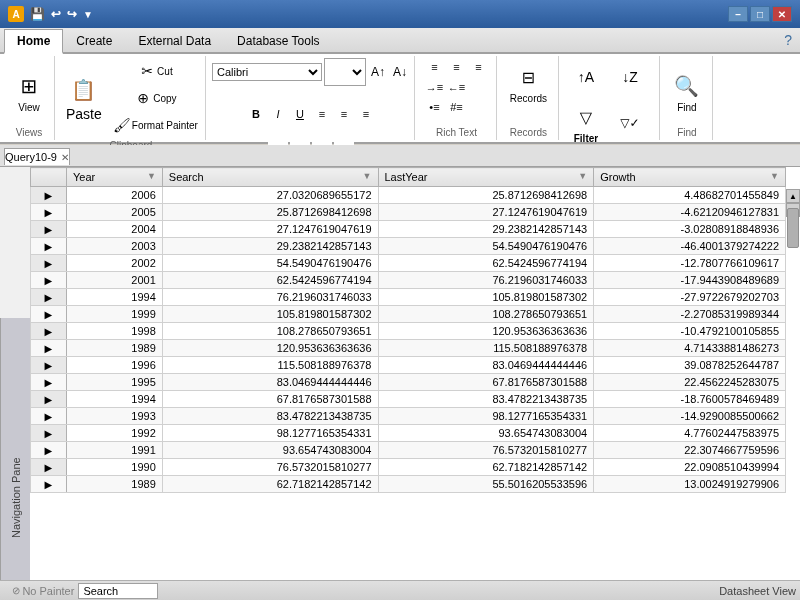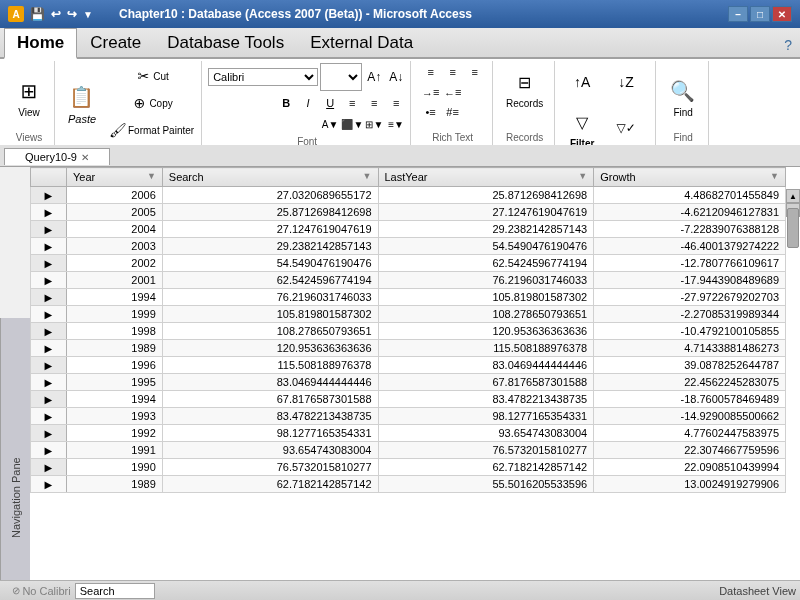--- a/index.html
+++ b/index.html
@@ -17,21 +17,21 @@
       font-weight: bold;
       justify-content: space-between;
     }
     .title-bar-left { display: flex; align-items: center; gap: 6px; }
     .title-bar-icon { width: 16px; height: 16px; background: #f0a000; border-radius: 2px; display: flex; align-items: center; justify-content: center; font-size: 10px; color: white; font-weight: bold; }
     .title-bar-controls { display: flex; gap: 2px; }
     .title-btn { width: 20px; height: 16px; background: #6090c0; border: 1px solid #4070a0; color: white; font-size: 10px; cursor: pointer; display: flex; align-items: center; justify-content: center; }
 
     
     .ribbon-tabs { background: linear-gradient(to bottom, #e8e8e8, #d8d8d8); display: flex; align-items: flex-end; padding: 0 4px; border-bottom: 2px solid #a0a0a0; }
-    .ribbon-tab { padding: 4px 12px; font-size: 17px; cursor: pointer; background: transparent; border: 1px solid transparent; border-bottom: none; }
+    .ribbon-tab { padding: 4px 12px; font-size: 12px; cursor: pointer; background: transparent; border: 1px solid transparent; border-bottom: none; }
     .ribbon-tab.active { background: white; border-color: #a0a0a0; border-bottom: 2px solid white; margin-bottom: -2px; font-weight: bold; }
     .ribbon-help { margin-left: auto; font-size: 14px; color: #4070a0; cursor: pointer; padding: 4px; }
 
     
     .ribbon { background: white; border-bottom: 2px solid #a0a0a0; display: flex; padding: 2px 4px; height: 90px; gap: 2px; }
     .ribbon-group { display: flex; flex-direction: column; border-right: 1px solid #d0d0d0; padding: 2px 4px; min-width: 60px; align-items: center; }
     .ribbon-group-label { font-size: 10px; color: #606060; margin-top: auto; padding-top: 2px; }
     .ribbon-group-content { display: flex; flex: 1; align-items: center; gap: 2px; }
     .r-btn { display: flex; flex-direction: column; align-items: center; justify-content: center; padding: 2px 4px; cursor: pointer; border: 1px solid transparent; border-radius: 2px; font-size: 10px; min-width: 40px; }
     .r-btn-icon { width: 32px; height: 32px; display: flex; align-items: center; justify-content: center; font-size: 20px; }
@@ -48,21 +48,21 @@
     .underline { text-decoration: underline; }
 
     
     .nav-pane { position: absolute; left: 0; top: 173px; width: 30px; height: 360px; background: #c8c8d0; border-right: 1px solid #a0a0a0; display: flex; align-items: center; justify-content: center; writing-mode: vertical-rl; transform: rotate(180deg); font-size: 11px; color: #404040; cursor: pointer; }
 
     
     .content-area { background: #f0f0f0; position: absolute; left: 0; top: 145px; right: 0; bottom: 20px; display: flex; flex-direction: column; }
 
     
     .query-tab-bar { background: #e0e0e0; display: flex; align-items: center; padding: 2px 4px 0; border-bottom: 1px solid #a0a0a0; height: 22px; }
-    .query-tab { background: white; border: 1px solid #a0a0a0; border-bottom: none; padding: 2px 20px; font-size: 11px; display: flex; align-items: center; gap: 4px; cursor: pointer; }
+    .query-tab { background: white; border: 1px solid #a0a0a0; border-bottom: none; padding: 2px 0; font-size: 11px; display: flex; align-items: center; gap: 4px; cursor: pointer; }
     .query-tab-close { font-size: 10px; color: #606060; cursor: pointer; }
 
     
     .table-wrapper { flex: 1; overflow: hidden; position: relative; background: white; margin-left: 30px; }
     .data-table { width: 100%; border-collapse: collapse; font-size: 11px; }
     .data-table th { background: linear-gradient(to bottom, #f0f0f0, #e0e0e0); border: 1px solid #b0b0b0; padding: 3px 6px; text-align: left; font-weight: normal; white-space: nowrap; position: relative; }
     .data-table th .col-arrow { float: right; color: #808080; font-size: 9px; }
     .data-table td { border: 1px solid #d0d0d0; padding: 2px 6px; white-space: nowrap; background: white; }
     .data-table tr:nth-child(even) td { background: #f8f8f8; }
     .data-table td:first-child { text-align: right; width: 30px; background: #e8e8e8; border-right: 1px solid #b0b0b0; }
@@ -91,34 +91,33 @@
 <body>
 
 <div class="title-bar">
   <div class="title-bar-left">
     <div class="title-bar-icon">A</div>
 
     <span style="color:white;font-size:12px;cursor:pointer;">💾</span>
     <span style="color:white;font-size:12px;cursor:pointer;">↩</span>
     <span style="color:white;font-size:12px;cursor:pointer;">↪</span>
     <span style="color:white;font-size:10px;cursor:pointer;">▼</span>
-    <span style="margin-left:20px;font-size:12px;">Chapter10 : Database (Access 2007 (Beta)) - Microsoft Access</span>
   </div>
   <div class="title-bar-controls">
     <div class="title-btn">–</div>
     <div class="title-btn">□</div>
     <div class="title-btn" style="background:#c04040;">✕</div>
   </div>
 </div>
 
 <div class="ribbon-tabs">
   <div class="ribbon-tab active">Home</div>
   <div class="ribbon-tab">Create</div>
+  <div class="ribbon-tab">External Data</div>
   <div class="ribbon-tab">Database Tools</div>
-  <div class="ribbon-tab">External Data</div>
   <div class="ribbon-help">?</div>
 </div>
 
 <div class="ribbon">
 
   <div class="ribbon-group" style="min-width:50px;">
     <div class="ribbon-group-content">
       <div class="r-btn">
         <div class="r-btn-icon">⊞</div>
 
@@ -126,21 +125,21 @@
       </div>
     </div>
     <div class="ribbon-group-label">Views</div>
   </div>
 
   <div class="ribbon-group" style="min-width:70px;">
     <div class="ribbon-group-content" style="flex-direction:column;gap:1px;">
       <div style="display:flex;gap:2px;align-items:center;">
         <div class="r-btn" style="flex-direction:column;">
           <div class="r-btn-icon">📋</div>
-          <span style="font-size:11px;font-style:italic;">Paste</span>
+          <span style="font-size:14px;">Paste</span>
         </div>
         <div style="display:flex;flex-direction:column;gap:1px;">
           <div class="r-btn r-btn-small">
               <div class="r-btn-icon">✂</div>
               <span>Cut</span>
             </div>
           <div class="r-btn r-btn-small">
               <div class="r-btn-icon">⊕</div>
               <span>Copy</span>
             </div>
@@ -148,21 +147,21 @@
               <div class="r-btn-icon">🖌</div>
               <span>Format Painter</span>
             </div>
         </div>
       </div>
     </div>
     <div class="ribbon-group-label">Clipboard</div>
   </div>
 
   <div class="ribbon-group" style="min-width:160px;">
-    <div class="ribbon-group-content" style="flex-direction:column;gap:2px;align-items:flex-end;">
+    <div class="ribbon-group-content" style="flex-direction:column;gap:18px;align-items:center;">
       <div class="font-row">
         <select class="font-select"><option>Calibri</option></select>
         <select class="size-select"><option>11</option></select>
         <div class="format-btn" style="font-size:12px;">A↑</div>
         <div class="format-btn" style="font-size:12px;">A↓</div>
       </div>
       <div class="font-row">
         <div class="format-btn bold">B</div>
         <div class="format-btn italic">I</div>
         <div class="format-btn underline">U</div>
@@ -287,21 +286,21 @@
     <td class="num-cell">2005</td>
     <td class="num-cell">25.8712698412698</td>
     <td class="num-cell">27.1247619047619</td>
     <td class="num-cell">-4.62120946127831</td>
   </tr>
             <tr>
     <td style="text-align:center;font-size:10px;">▶</td>
     <td class="num-cell">2004</td>
     <td class="num-cell">27.1247619047619</td>
     <td class="num-cell">29.2382142857143</td>
-    <td class="num-cell">-7.22839076388128</td>
+    <td class="num-cell">-3.02808918848936</td>
   </tr>
             <tr>
     <td style="text-align:center;font-size:10px;">▶</td>
     <td class="num-cell">2003</td>
     <td class="num-cell">29.2382142857143</td>
     <td class="num-cell">54.5490476190476</td>
     <td class="num-cell">-46.4001379274222</td>
   </tr>
             <tr>
     <td style="text-align:center;font-size:10px;">▶</td>
@@ -411,17 +410,17 @@
         <div class="scroll-thumb"></div>
       </div>
       <div class="scroll-btn">▼</div>
     </div>
   </div>
 </div>
 
 <div class="status-bar">
   <div class="filter-status">
     <span class="filter-icon">⊘</span>
-    <span>No Calibri</span>
+    <span>No Painter</span>
   </div>
   <input class="search-input" value="Search" style="">
   <div class="status-text">Datasheet View</div>
 </div>
 
 </body></html>

